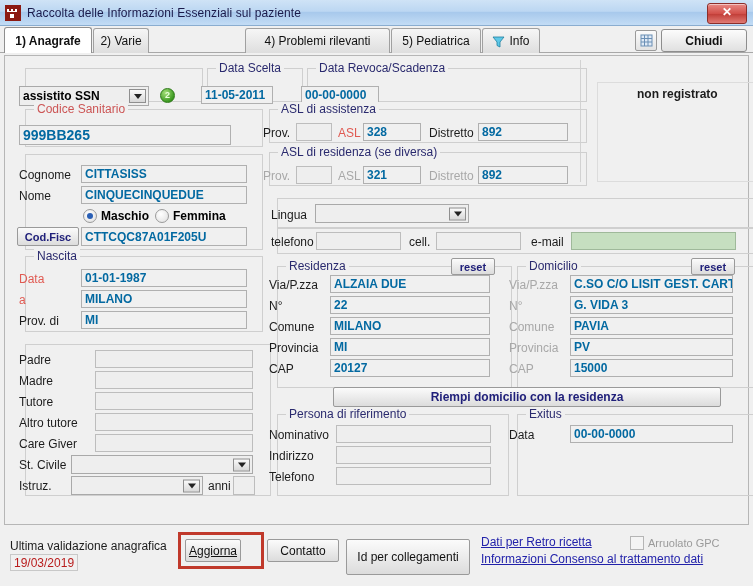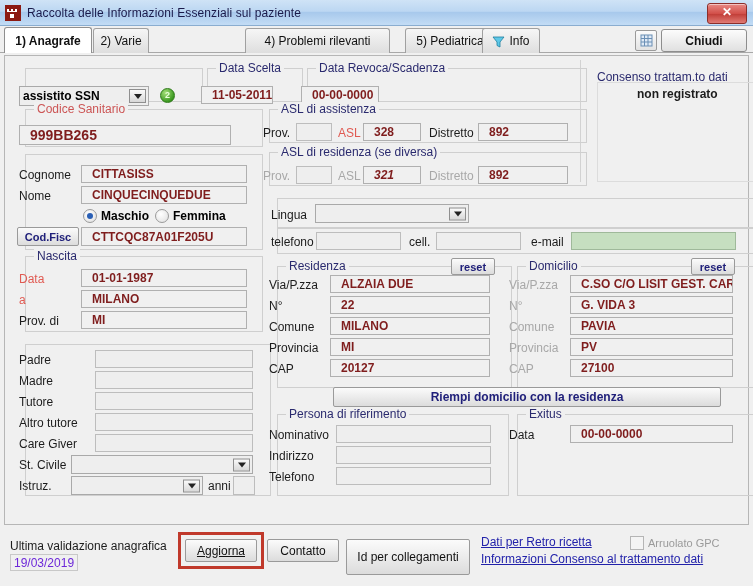--- a/index.html
+++ b/index.html
@@ -161,22 +161,22 @@
   .lbl.red  { color: #e05a52; }
   .lbl.dim  { color: #a8a8a8; }
 
   .fld {
     position: absolute;
     background: #f0f0f0;
     border: 1px solid #b0b0b0;
     box-sizing: border-box;
     font-size: 12px;
     font-weight: bold;
-    color: #7f1d1d;
-    padding: 0 10px;
+    color: #0369a1;
+    padding: 0 3px;
     display: flex;
     align-items: center;
     white-space: nowrap;
     overflow: hidden;
     cursor: text;
   }
   .fld.empty { background: #eeeeee; border-color: #bdbdbd; }
   .fld.green { background: #c6dfc0; border: 1px solid #9fb99a; }
   .fld.big { font-size: 14px; }
 
@@ -281,21 +281,21 @@
   }
   .hilite {
     position: absolute;
     border: 3px solid #c0392b;
     box-sizing: border-box;
     pointer-events: none;
   }
   .footer-date {
     position: absolute;
     font-size: 12px;
-    color: #6d28d9;
+    color: #b91c1c;
     border: 1px solid #c8c8c8;
     background: #f0f0f0;
     padding: 0 3px;
     box-sizing: border-box;
     display: flex; align-items: center;
   }
   .greenbadge {
     position: absolute;
     width: 15px; height: 15px;
     border-radius: 50%;
@@ -330,21 +330,21 @@
   <div class="tabstrip">
     <div class="tab active" style="left:4px; width:88px;">
       <span>1) Anagrafe</span>
     </div>
     <div class="tab" style="left:93px; width:56px;">
       <span>2) Varie</span>
     </div>
     <div class="tab" style="left:245px; width:145px;">
       <span>4) Problemi rilevanti</span>
     </div>
-    <div class="tab" style="left:405px; width:90px;text-align:center;">
+    <div class="tab" style="left:391px; width:90px;text-align:center;">
       <span>5) Pediatrica</span>
     </div>
     <div class="tab" style="left:482px; width:58px;">
       <span class="funnel">
         <svg width="13" height="13" viewBox="0 0 13 13">
           <path d="M1 2h11L8 7v5l-3-1.5V7z" fill="#5ec8e8" stroke="#1d7fa0" stroke-width="0.8"></path>
         </svg>
       </span>
       <span>Info</span>
     </div>
@@ -375,21 +375,20 @@
     <div class="gb" style="left:190px; top:12px; width:96px; height:34px;">
       <span class="gb-title">Data Scelta</span>
     </div>
     <div class="fld" style="left:196px; top:30px; width:72px; height:18px;">11-05-2011</div>
 
     <div class="gb" style="left:290px; top:12px; width:280px; height:34px;padding-left:20px;">
       <span class="gb-title">Data Revoca/Scadenza</span>
     </div>
     <div class="fld" style="left:296px; top:30px; width:78px; height:18px;">00-00-0000</div>
 
-    <div class="lbl blue" style="left:592px; top:14px;">Consenso trattam.to dati</div>
     <div class="lbl" style="left:632px; top:31px; font-weight:bold;">non registrato</div>
     <div class="gb" style="left:580px; top:26px; width:158px; height:100px; border-color:#dcdcdc;"></div>
 
     <div class="gb" style="left:8px; top:53px; width:238px; height:38px;">
       <span class="gb-title red">Codice Sanitario</span>
     </div>
     <div class="fld big" style="left:14px; top:69px; width:212px; height:20px;">999BB265</div>
 
     <div class="gb" style="left:252px; top:53px; width:318px; height:34px;">
       <span class="gb-title">ASL di assistenza</span>
@@ -400,21 +399,21 @@
     <div class="fld" style="left:358px; top:67px; width:58px; height:18px;">328</div>
     <div class="lbl" style="left:424px; top:70px;">Distretto</div>
     <div class="fld" style="left:473px; top:67px; width:90px; height:18px;">892</div>
 
     <div class="gb" style="left:252px; top:96px; width:318px; height:34px;">
       <span class="gb-title">ASL di residenza (se diversa)</span>
     </div>
     <div class="lbl dim" style="left:258px; top:113px;">Prov.</div>
     <div class="fld empty" style="left:291px; top:110px; width:36px; height:18px;"></div>
     <div class="lbl dim" style="left:333px; top:113px;">ASL</div>
-    <div class="fld" style="left:358px; top:110px; width:58px; height:18px;font-style:italic;">321</div>
+    <div class="fld" style="left:358px; top:110px; width:58px; height:18px;">321</div>
     <div class="lbl dim" style="left:424px; top:113px;">Distretto</div>
     <div class="fld" style="left:473px; top:110px; width:90px; height:18px;">892</div>
 
     <div class="gb" style="left:8px; top:98px; width:238px; height:96px;"></div>
     <div class="lbl" style="left:14px; top:112px;">Cognome</div>
     <div class="fld" style="left:76px; top:109px; width:166px; height:18px;">CITTASISS</div>
     <div class="lbl" style="left:14px; top:133px;">Nome</div>
     <div class="fld" style="left:76px; top:130px; width:166px; height:18px;">CINQUECINQUEDUE</div>
 
     <div class="radio on" style="left:78px; top:153px;">
@@ -501,21 +500,21 @@
     <div class="btn blue sm" style="left:686px; top:202px; width:44px; height:17px;">reset</div>
     <div class="lbl dim" style="left:504px; top:222px;">Via/P.zza</div>
     <div class="fld" style="left:565px; top:219px; width:163px; height:18px;">C.SO C/O LISIT   GEST. CARTE</div>
     <div class="lbl dim" style="left:504px; top:243px;">N°</div>
     <div class="fld" style="left:565px; top:240px; width:163px; height:18px;">G. VIDA 3</div>
     <div class="lbl dim" style="left:504px; top:264px;">Comune</div>
     <div class="fld" style="left:565px; top:261px; width:163px; height:18px;">PAVIA</div>
     <div class="lbl dim" style="left:504px; top:285px;">Provincia</div>
     <div class="fld" style="left:565px; top:282px; width:163px; height:18px;">PV</div>
     <div class="lbl dim" style="left:504px; top:306px;">CAP</div>
-    <div class="fld" style="left:565px; top:303px; width:163px; height:18px;">27100</div>
+    <div class="fld" style="left:565px; top:303px; width:163px; height:18px;">15000</div>
 
     <div class="btn blue" style="left:328px; top:331px; width:388px; height:20px; font-weight:bold;">Riempi domicilio con la residenza</div>
 
     <div class="gb" style="left:260px; top:358px; width:232px; height:82px;">
       <span class="gb-title">Persona di riferimento</span>
     </div>
     <div class="lbl" style="left:264px; top:372px;">Nominativo</div>
     <div class="fld empty" style="left:331px; top:369px; width:155px; height:18px;"></div>
     <div class="lbl" style="left:264px; top:393px;">Indirizzo</div>
     <div class="fld empty" style="left:331px; top:390px; width:155px; height:18px;"></div>
@@ -526,21 +525,21 @@
       <span class="gb-title">Exitus</span>
     </div>
     <div class="lbl" style="left:504px; top:372px;">Data</div>
     <div class="fld" style="left:565px; top:369px; width:163px; height:18px;">00-00-0000</div>
 
   </div>
 
   <div class="lbl" style="left:10px; top:539px;">Ultima validazione anagrafica</div>
   <div class="footer-date" style="left:10px; top:554px; width:68px; height:17px;">19/03/2019</div>
 
-  <div class="btn" style="left:185px; top:539px; width:72px; height:23px;text-decoration:underline;">Aggiorna</div>
+  <div class="btn" style="left:185px; top:539px; width:56px; height:23px;text-decoration:underline;">Aggiorna</div>
   <div class="hilite" style="left:178px; top:532px; width:86px; height:37px;"></div>
 
   <div class="btn" style="left:267px; top:539px; width:72px; height:23px;">Contatto</div>
   <div class="btn" style="left:346px; top:539px; width:124px; height:36px;">Id per collegamenti</div>
 
   <div class="link" style="left:481px; top:535px;">Dati per Retro ricetta</div>
   <div class="link" style="left:481px; top:552px;">Informazioni Consenso al trattamento dati</div>
 
   <div class="chk" style="left:630px; top:536px;">
     <span class="box"></span>

